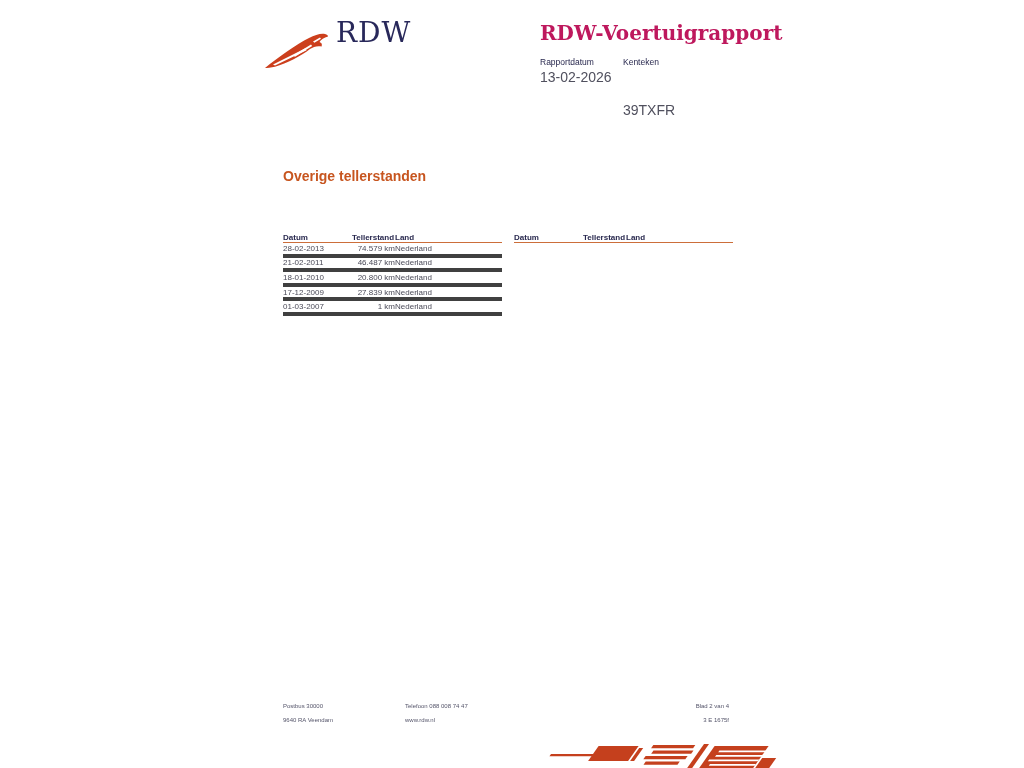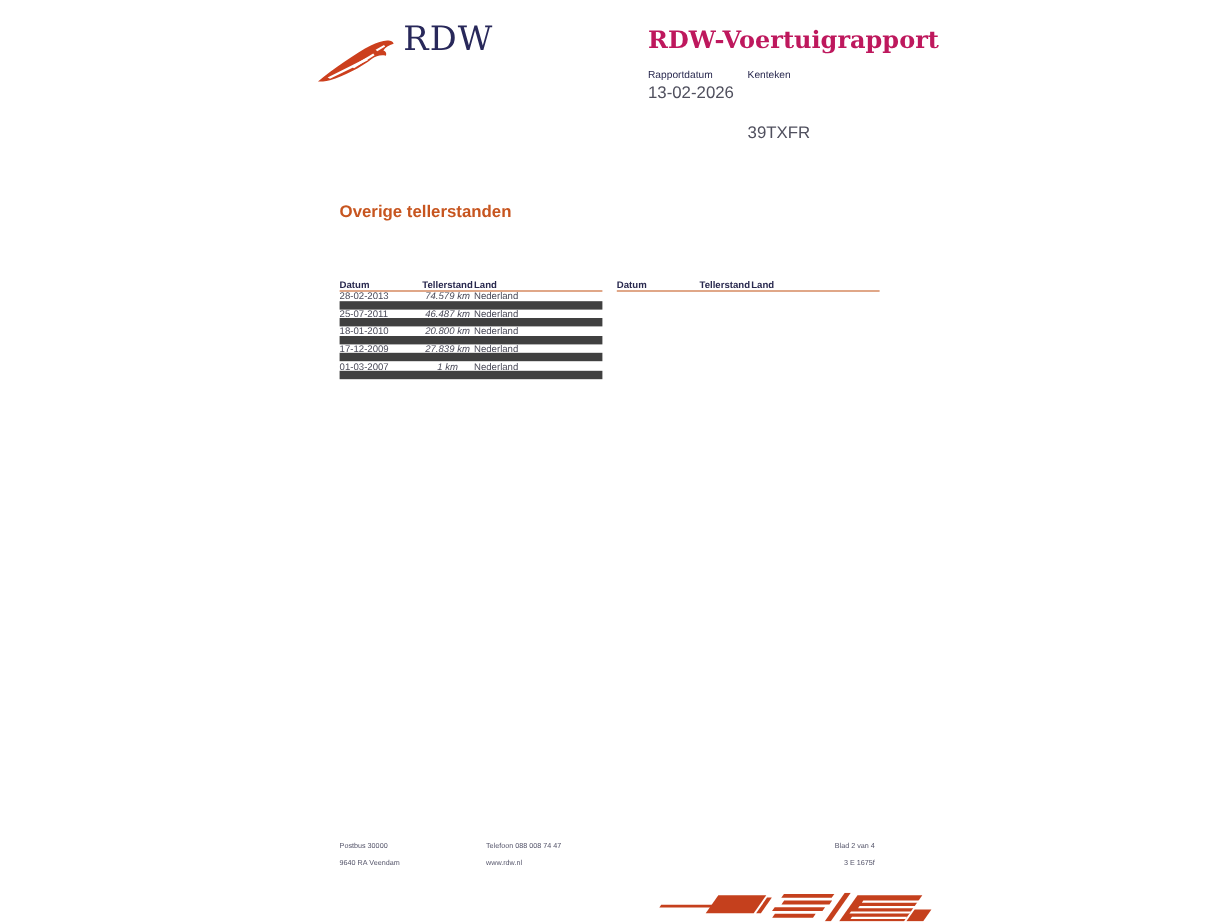--- a/index.html
+++ b/index.html
@@ -50,26 +50,26 @@
   .meter-table.right { left: 514px; }
   .t-header {
     display: flex; align-items: flex-end;
     height: 14px;
     border-bottom: 1px solid #cc6e3a;
     font-size: 8px; font-weight: bold; color: #28284e;
   }
   .t-row {
     display: flex; align-items: center;
     height: 14.6px;
-    border-bottom: 7px solid #404040;
+    border-bottom: 4px solid #404040;
     font-size: 8px; color: #4a4a58;
   }
   .col-datum { width: 68px; text-align: left; white-space: nowrap; }
   .col-teller { width: 44px; text-align: center; white-space: nowrap; }
-  .t-row .col-teller { text-align: center; font-style: italic; }
+  .t-row .col-teller { text-align: right; }
   .col-land { flex: 1; white-space: nowrap; }
 
   
   .footer-text { font-size: 6px; color: #55556a; }
   .f-addr1 { left: 283px; top: 703px; }
   .f-addr2 { left: 283px; top: 717px; }
   .f-phone { left: 405px; top: 703px; }
   .f-web   { left: 405px; top: 717px; }
   .f-page  { left: 629px; top: 703px; width: 100px; text-align: right; }
   .f-code  { left: 629px; top: 717px; width: 100px; text-align: right; }
@@ -108,21 +108,21 @@
     <div class="col-land">Land</div>
   </div>
   <div>
 
   <div class="t-row">
       <div class="col-datum">28-02-2013</div>
       <div class="col-teller">74.579 km</div>
       <div class="col-land">Nederland</div>
     </div>
       <div class="t-row">
-      <div class="col-datum">25-07-2011</div>
+      <div class="col-datum">21-02-2011</div>
       <div class="col-teller">46.487 km</div>
       <div class="col-land">Nederland</div>
     </div>
       <div class="t-row">
       <div class="col-datum">18-01-2010</div>
       <div class="col-teller">20.800 km</div>
       <div class="col-land">Nederland</div>
     </div>
       <div class="t-row">
       <div class="col-datum">17-12-2009</div>

